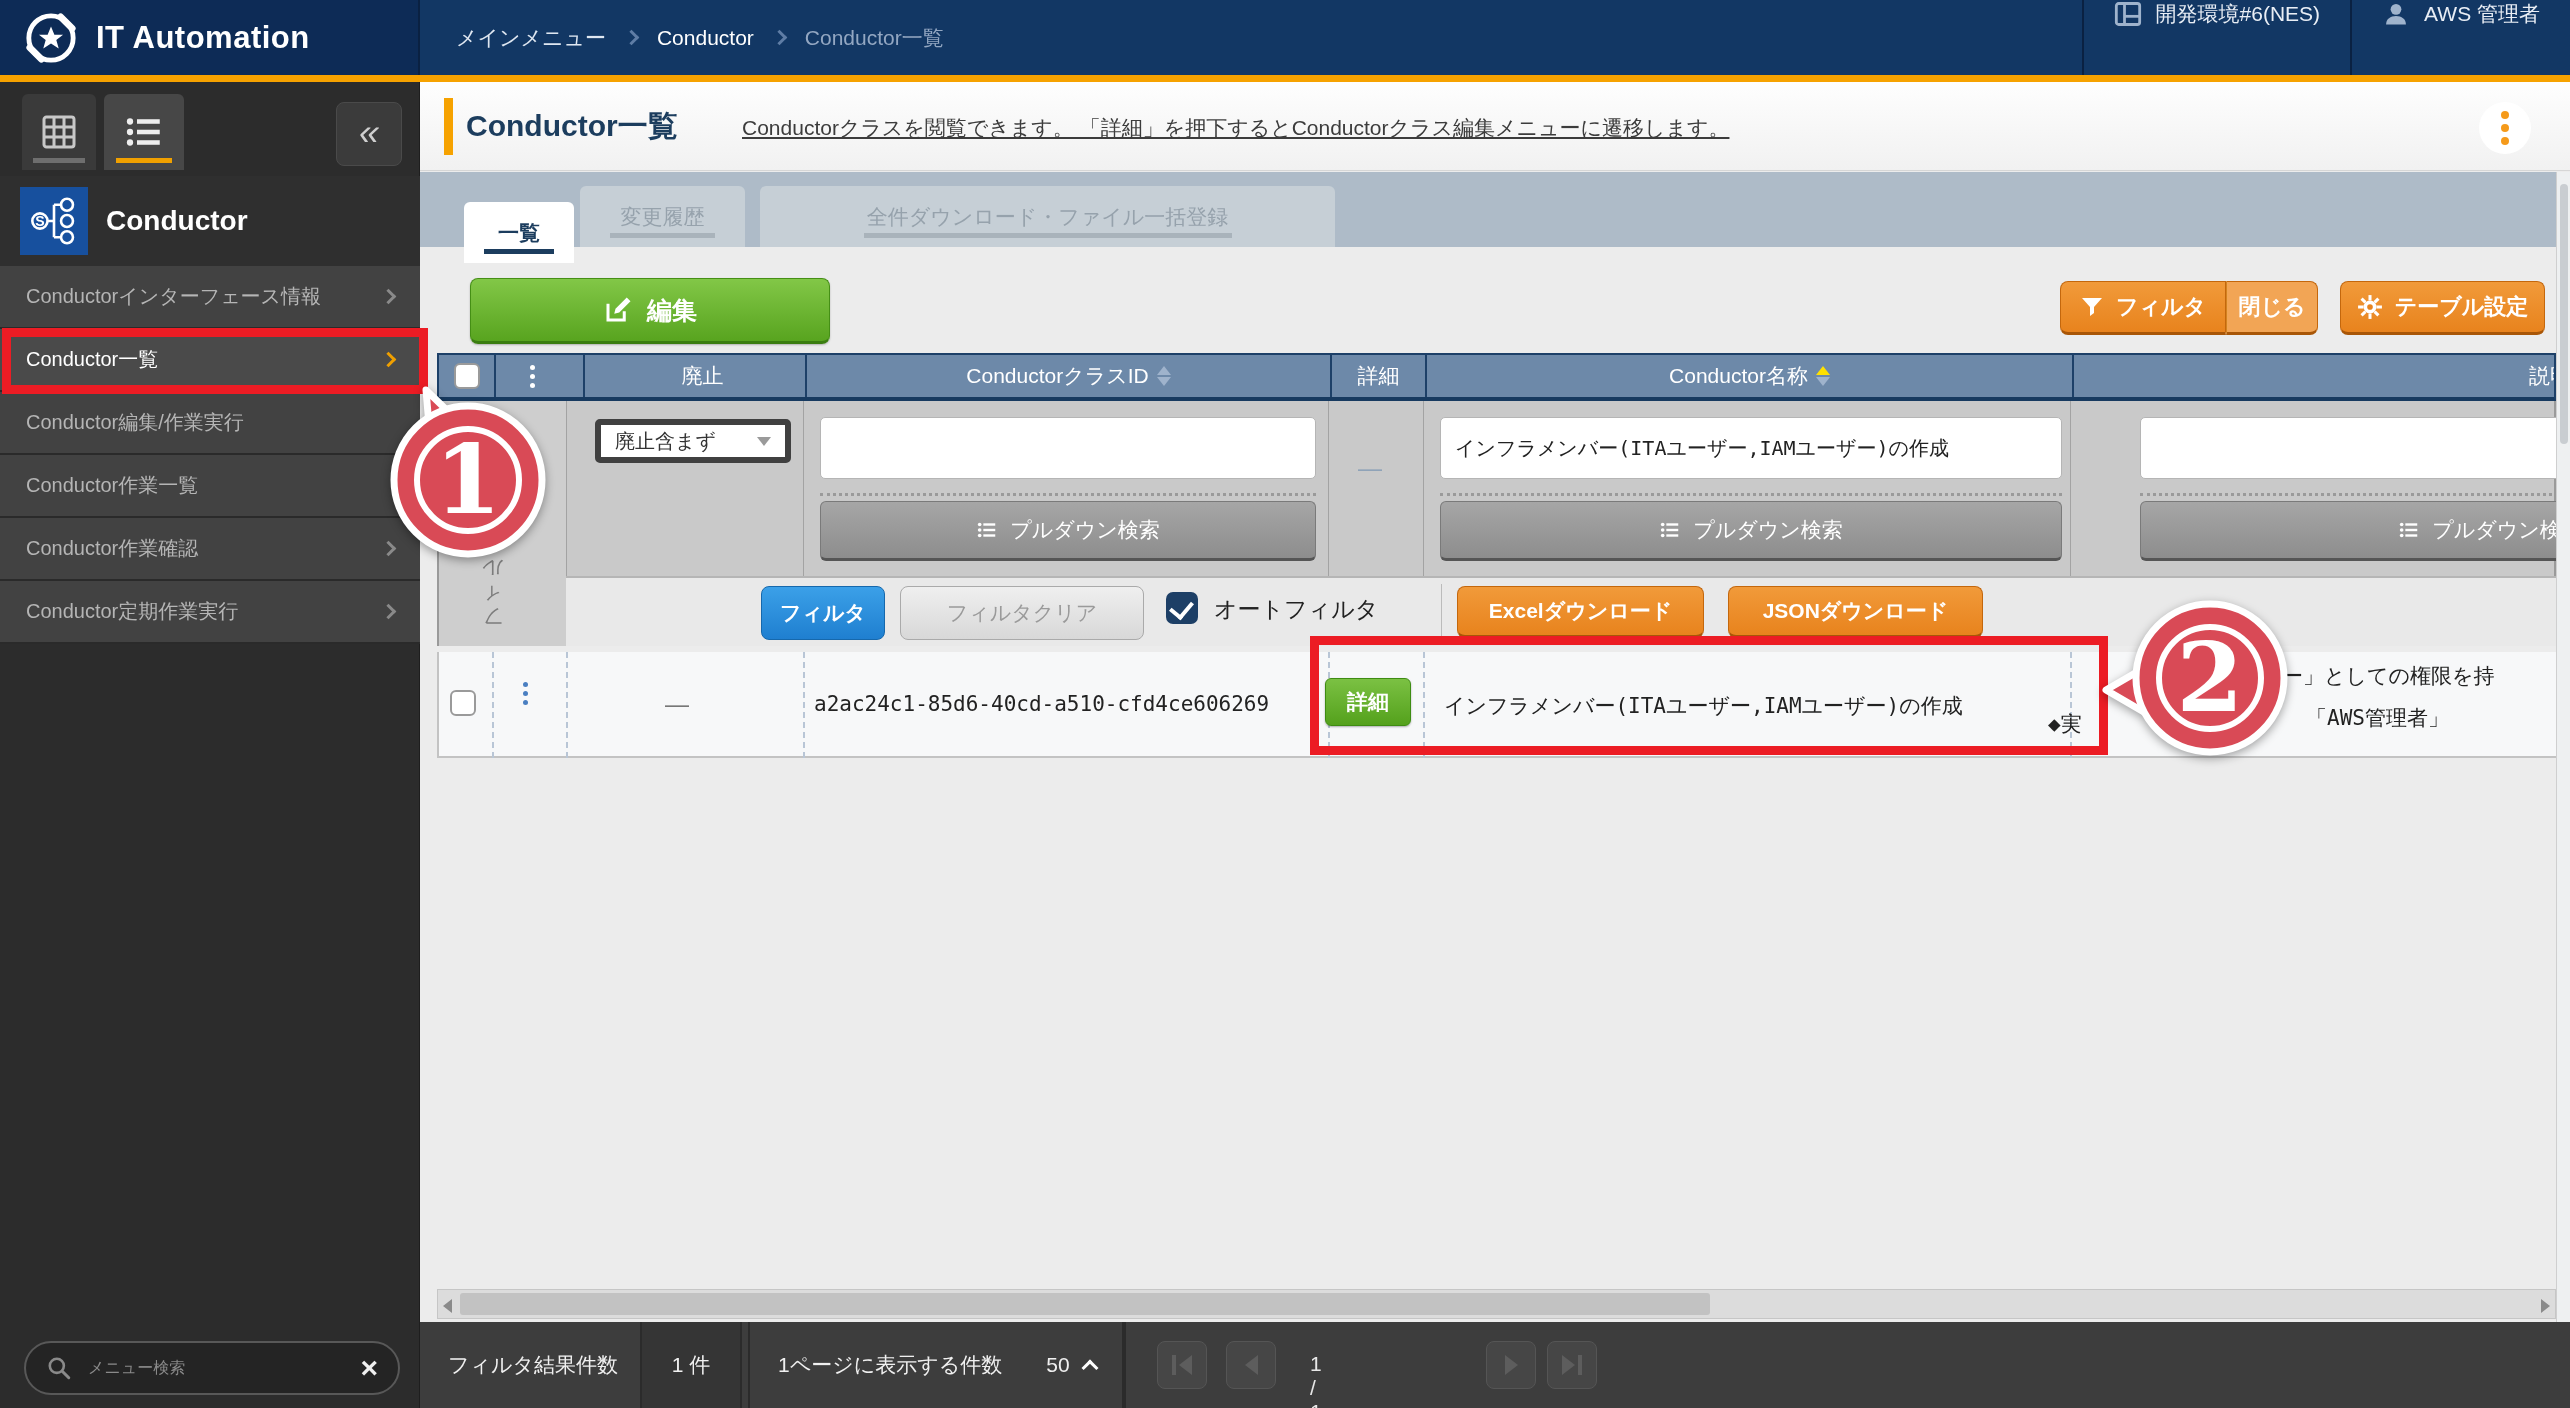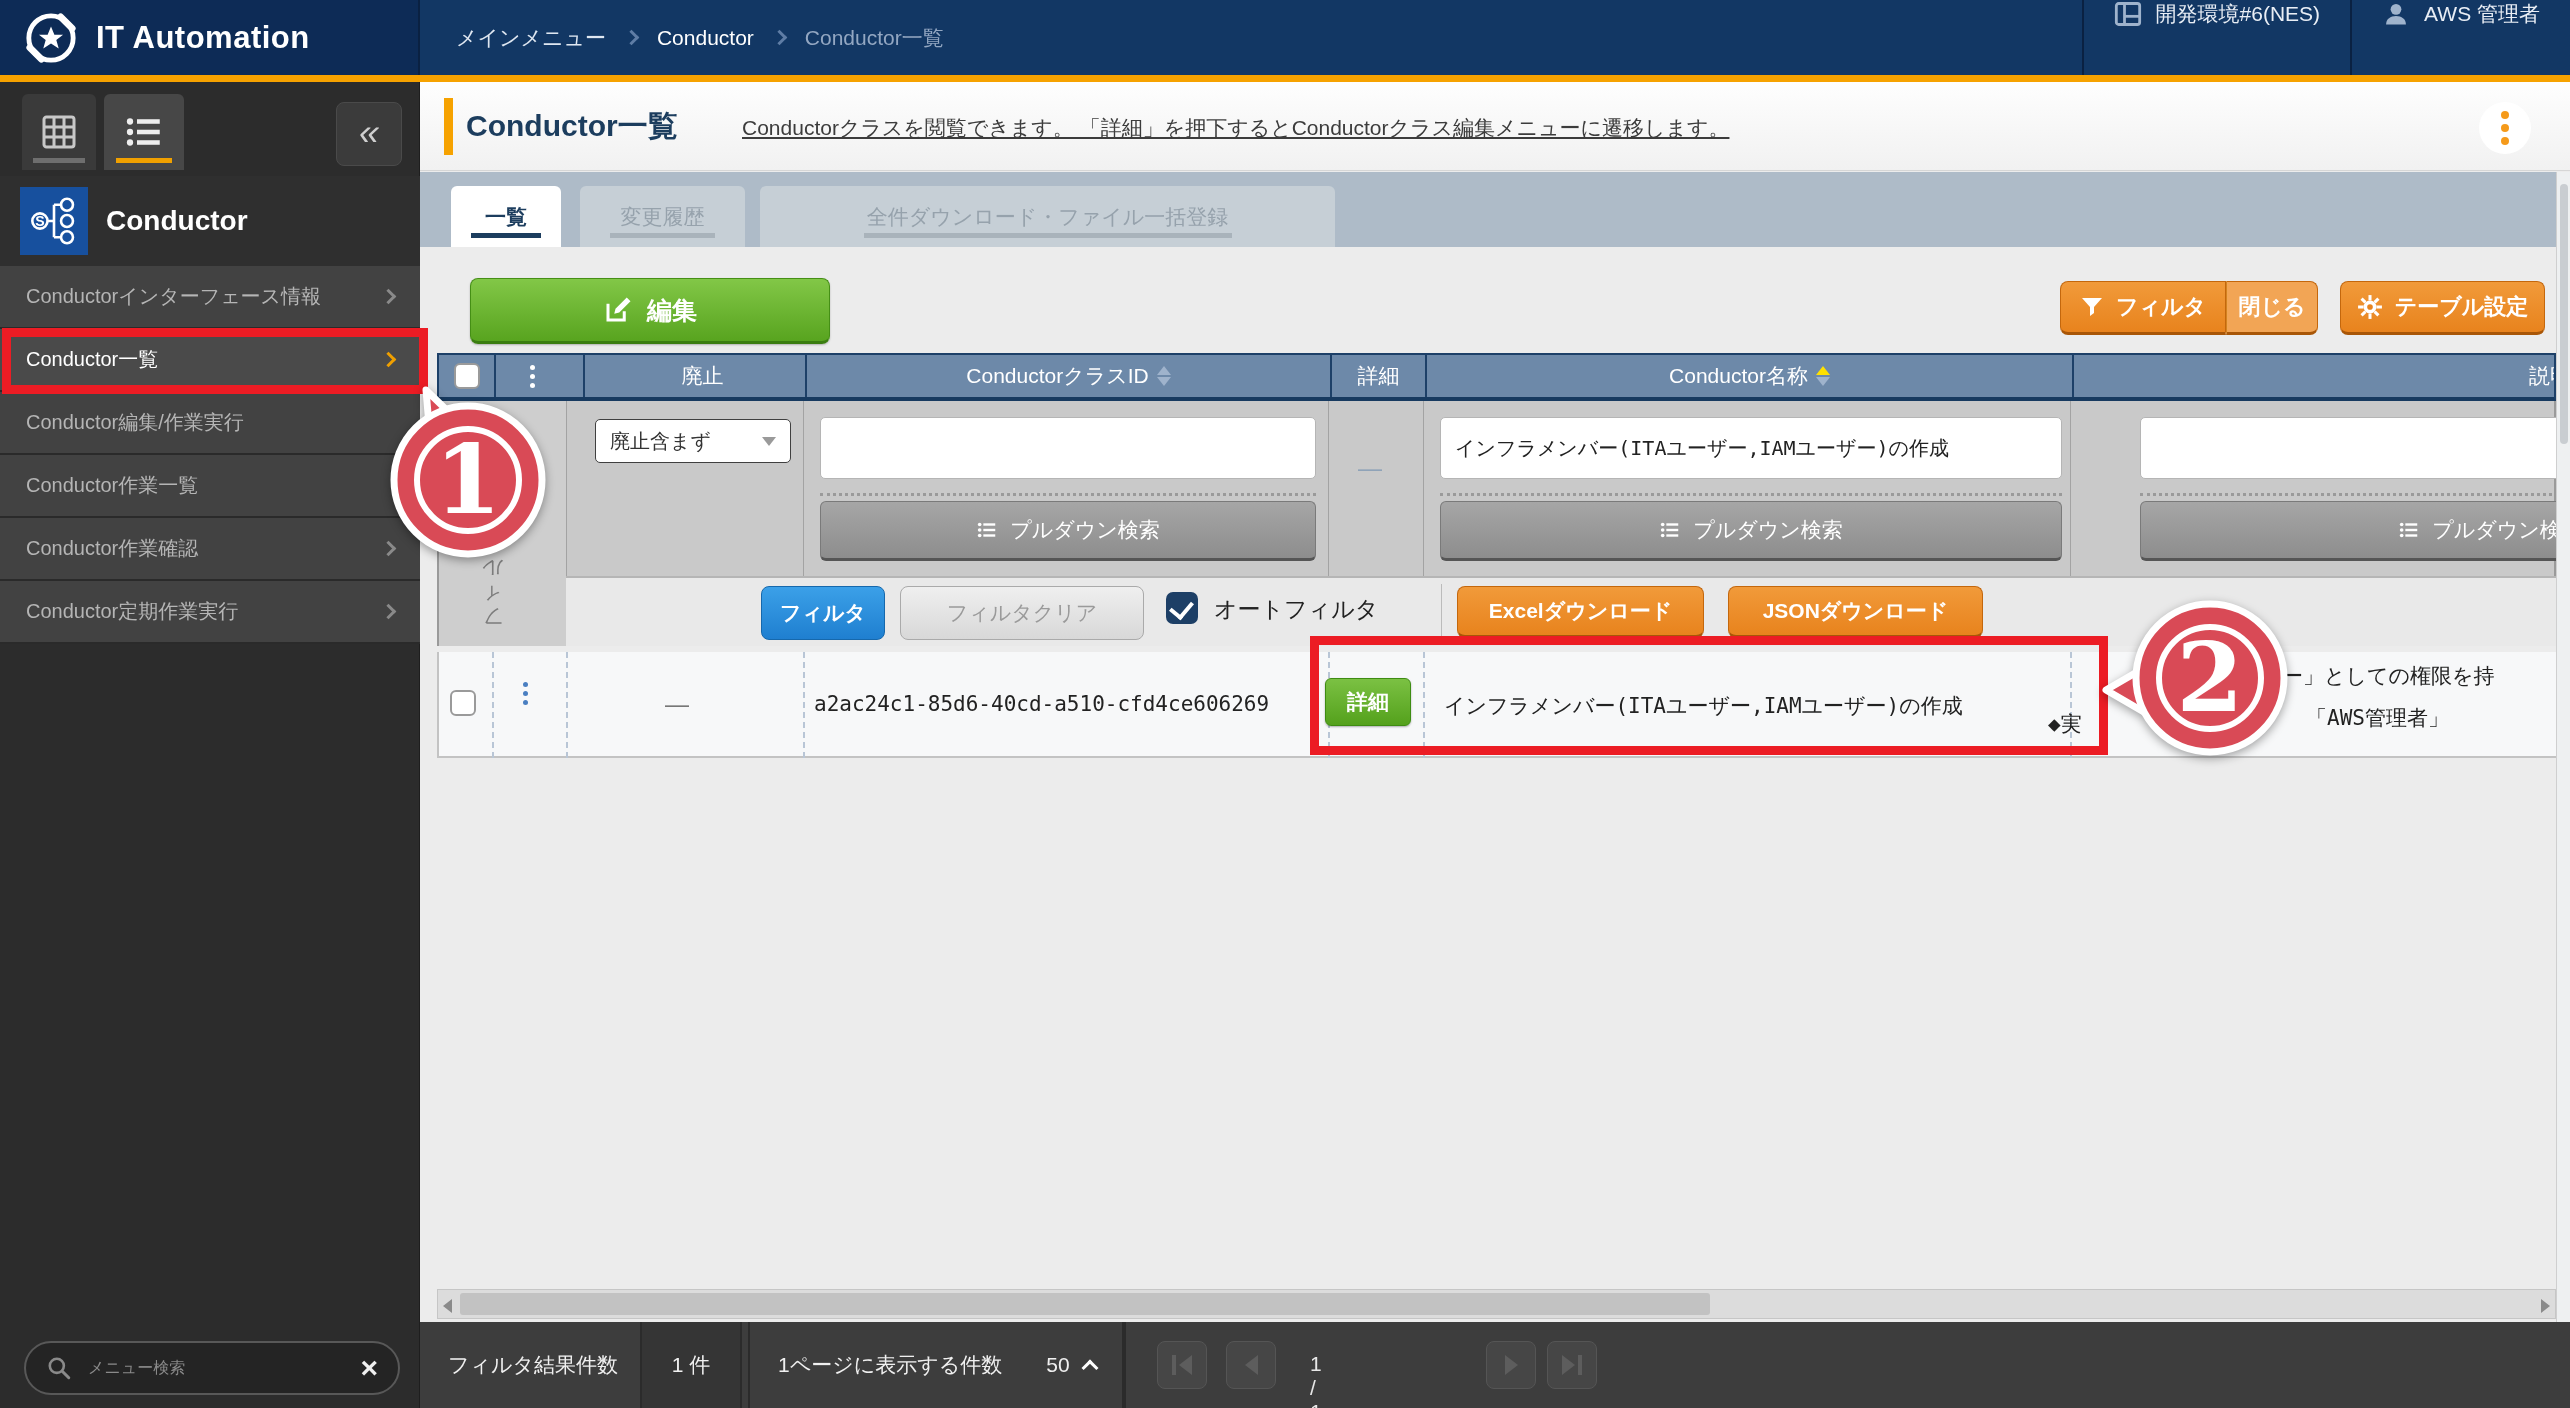--- a/index.html
+++ b/index.html
@@ -76,21 +76,21 @@
   .cbx{width:26px;height:26px;border:2px solid #9a9a9a;border-radius:6px;background:#fff;}
   .dots3{display:flex;flex-direction:column;gap:4px;align-items:center;}
   .dots3 i{width:5px;height:5px;border-radius:50%;background:#fff;}
   .dots3.blue i{background:#4a7fc1;}
 
   .fsection{position:absolute;left:17px;top:319px;width:2119px;height:175px;background:#c9c9c9;border-left:2px solid #9a9a9a;border-right:2px solid #9a9a9a;}
   .fsep{position:absolute;top:319px;height:245px;width:1px;background:#a3a3a3;}
   .flabelcell{position:absolute;left:17px;top:319px;width:129px;height:245px;background:#cecece;border-left:2px solid #9a9a9a;}
   .flabel{position:absolute;left:40px;bottom:8px;writing-mode:vertical-rl;transform:rotate(180deg);color:#7c7c7c;font-size:21px;}
   .finput{position:absolute;height:62px;background:#fff;border:1px solid #b5b5b5;border-radius:5px;font-size:20px;padding:0 14px;color:#222;white-space:nowrap;overflow:hidden;display:flex;align-items:center;}
-  .fselect{position:absolute;left:175px;top:337px;width:196px;height:44px;background:#fff;border:1px solid #404040;border-radius:5px;font-size:20px;color:#333;display:flex;align-items:center;padding:0 14px;justify-content:space-between;}
+  .fselect{position:absolute;left:175px;top:337px;width:196px;height:44px;background:#fff;border:6px solid #404040;border-radius:5px;font-size:20px;color:#333;display:flex;align-items:center;padding:0 14px;justify-content:space-between;}
   .selcaret{width:0;height:0;border-left:7px solid transparent;border-right:7px solid transparent;border-top:9px solid #9a9a9a;}
   .dotline{position:absolute;height:0;border-top:3px dotted #9a9a9a;}
   .btn-pd{position:absolute;height:60px;background:linear-gradient(#a6a6a6,#8d8d8d);border:1px solid #7a7a7a;border-bottom:3px solid #555;border-radius:6px;color:#fff;font-size:21px;display:flex;align-items:center;justify-content:center;gap:12px;}
   .fdash{position:absolute;color:#8fa3b8;font-size:24px;}
   .factions{position:absolute;left:146px;top:494px;width:1990px;height:70px;background:#e9e9e9;border-top:2px solid #b5b5b5;}
   .btn-blue{position:absolute;left:195px;top:8px;width:124px;height:54px;background:linear-gradient(#3ba0e8,#1f7fd0);border:1px solid #1668ac;border-radius:8px;color:#fff;font-size:21px;font-weight:bold;display:flex;align-items:center;justify-content:center;}
   .btn-gray{position:absolute;left:334px;top:8px;width:244px;height:54px;background:linear-gradient(#efefef,#d8d8d8);border:1px solid #aaa;border-radius:8px;color:#9a9a9a;font-size:21px;display:flex;align-items:center;justify-content:center;}
   .acheck{position:absolute;left:600px;top:14px;width:32px;height:32px;background:#1d3f66;border-radius:7px;}
   .acheck::after{content:"";position:absolute;left:8px;top:5px;width:11px;height:17px;border-right:4px solid #fff;border-bottom:4px solid #fff;transform:rotate(40deg);}
   .alabel{position:absolute;left:648px;top:16px;font-size:23px;color:#222;}
@@ -253,21 +253,21 @@
       <span class="ptitle">Conductor一覧</span>
       <span class="pdesc">Conductorクラスを閲覧できます。 「詳細」を押下するとConductorクラス編集メニューに遷移します。</span>
       <div class="menu-dots">
           <i></i>
           <i></i>
           <i></i>
         </div>
     </div>
 
     <div class="tabstrip">
-      <div class="tab active" style="left:31px;width:110px;">
+      <div class="tab active" style="left:44px;width:110px;margin-top:16px;">
         <span>一覧</span>
           <i class="ul"></i>
       </div>
       <div class="tab" style="left:160px;width:165px;">
         <span>変更履歴</span>
           <i class="ul"></i>
       </div>
       <div class="tab" style="left:340px;width:575px;">
         <span>全件ダウンロード・ファイル一括登録</span>
           <i class="ul"></i>

